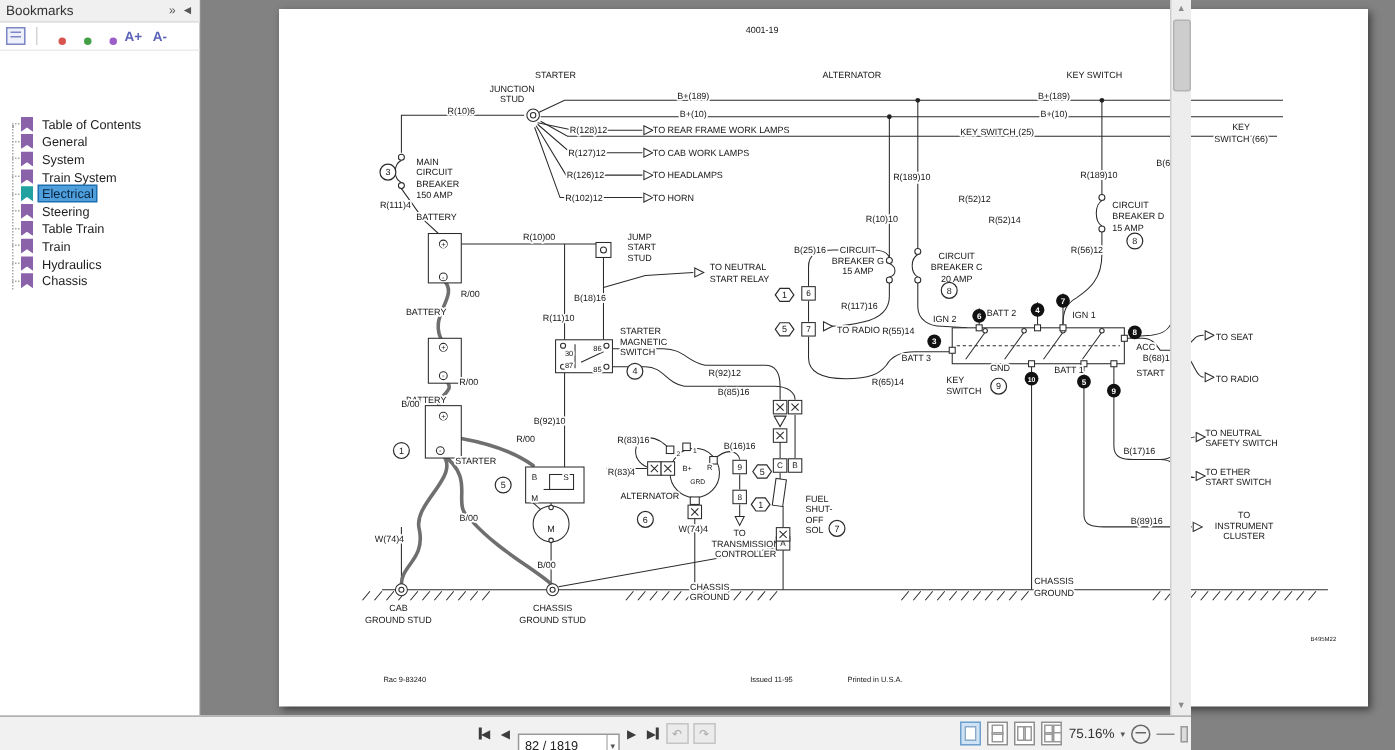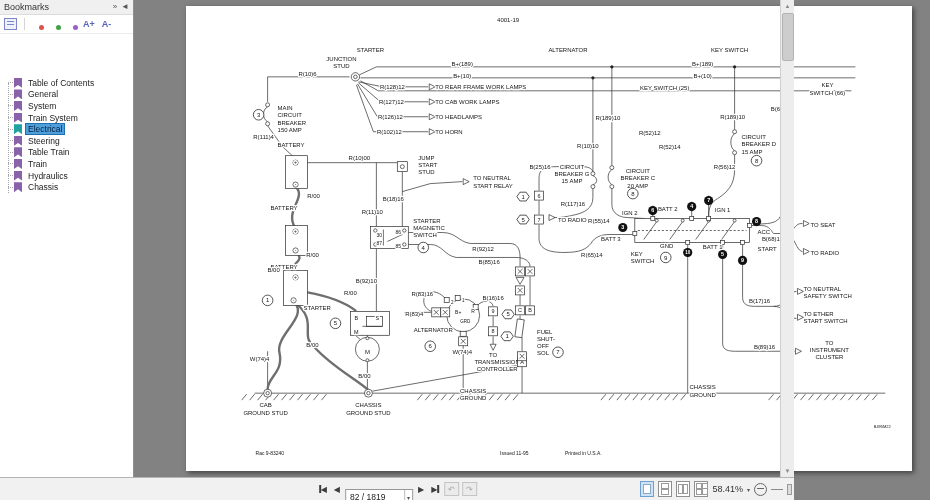--- a/index.html
+++ b/index.html
@@ -546,20 +546,20 @@
           <span class="bar"></span>
         </span>
       <span class="hist">↶</span>
       <span class="hist">↷</span>
     </div>
     <div class="rcluster">
       <span class="vi active"></span>
       <span class="vi cont"></span>
       <span class="vi face"></span>
       <span class="vi cface"></span>
-      <span class="pct">58.41%</span>
+      <span class="pct">75.16%</span>
       <span class="caret">▾</span>
       <span class="zminus"></span>
       <span class="ztrack"></span>
       <span class="zthumb"></span>
     </div>
   </div>
 </div>
 
 </body></html>

